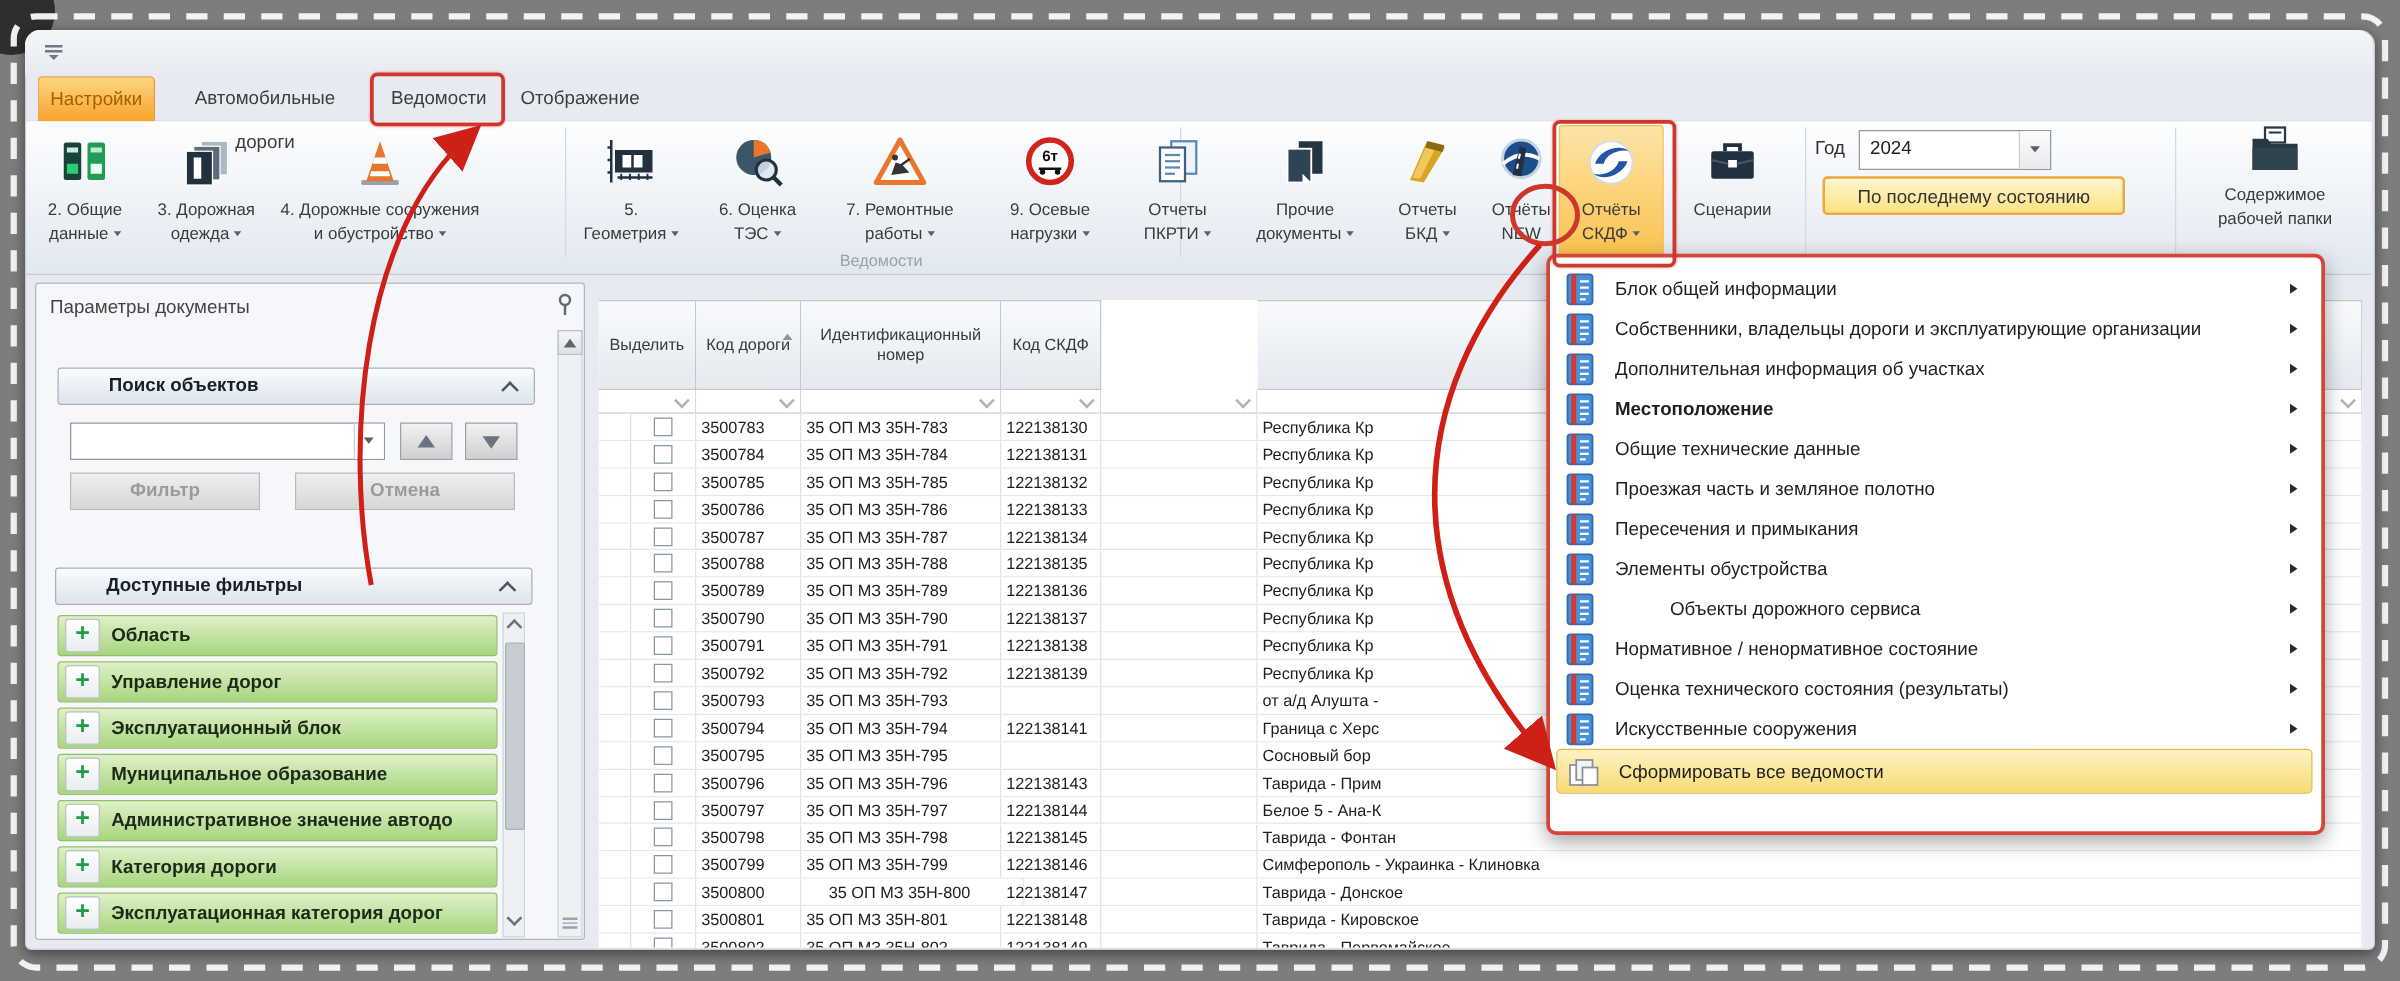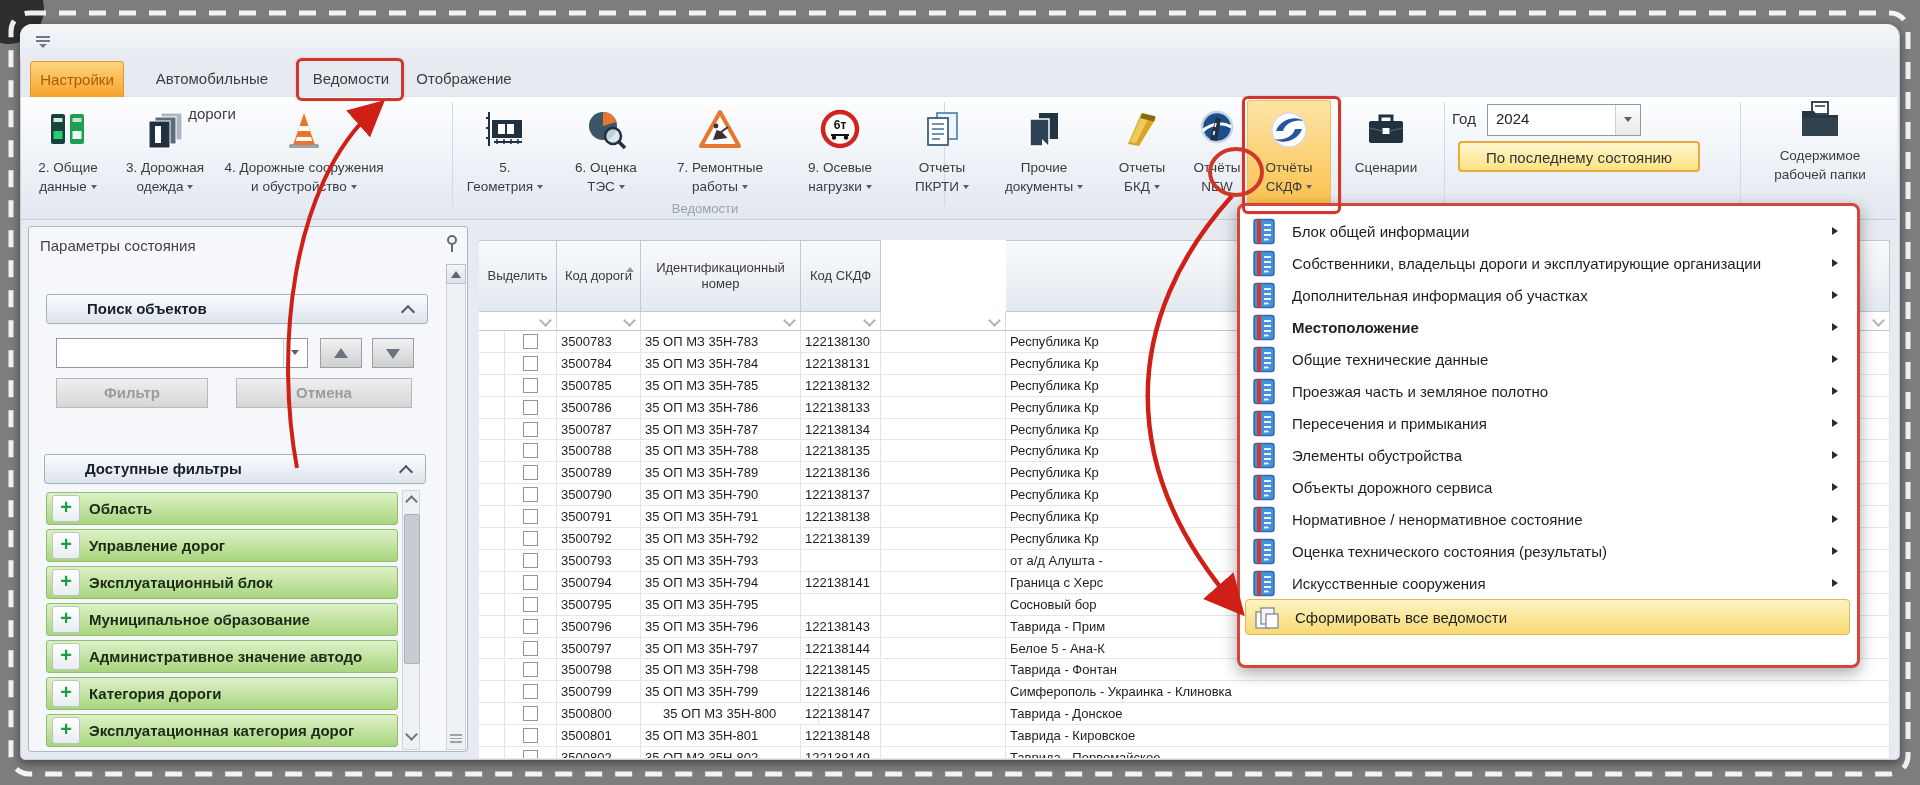--- a/index.html
+++ b/index.html
@@ -268,21 +268,21 @@
   <div class="ric" id="workfolder-icon"><svg viewBox="0 0 46 44">
         <rect x="15" y="4" width="16" height="12" fill="#fff" stroke="#263844" stroke-width="1.8"></rect>
         <line x1="18" y1="8" x2="28" y2="8" stroke="#263844" stroke-width="1.5"></line>
         <path d="M5 13 h12 l3 4 h21 v21 H5 Z" fill="#263844"></path>
         <path d="M5 20 h36 v18 H5 Z" fill="#31424f"></path>
       </svg></div>
   <div class="wl"><span>Содержимое</span><br><span>рабочей папки</span></div>
 </div>
 
 <div class="abs" id="panel"></div>
-<span class="abs" id="panel-title">Параметры состояния</span>
+<span class="abs" id="panel-title">Параметры документы</span>
 <svg class="abs" style="left:444px;top:234px;z-index:13" width="16" height="20">
   <circle cx="8" cy="6" r="4" fill="none" stroke="#5f6b77" stroke-width="2"></circle>
   <line x1="8" y1="10" x2="8" y2="18" stroke="#5f6b77" stroke-width="2"></line>
 </svg>
 
 <div class="abs grouphdr" style="left:46px;top:294px;width:382px">
   <span class="t">Поиск объектов</span>
   <span class="chev-up"></span>
 </div>
 <div class="abs" id="search-combo">
@@ -697,21 +697,21 @@
           <rect x="3" y="1.5" width="20" height="24" rx="2.5" fill="#4a90d9" stroke="#2f6db3" stroke-width="1.5"></rect>
           <rect x="6" y="1.5" width="4" height="24" fill="#d03a2e"></rect>
           <line x1="13" y1="7" x2="20" y2="7" stroke="#fff" stroke-width="1.8"></line>
           <line x1="13" y1="12" x2="20" y2="12" stroke="#fff" stroke-width="1.8"></line>
           <line x1="13" y1="17" x2="20" y2="17" stroke="#fff" stroke-width="1.8"></line>
           <line x1="13" y1="21.5" x2="17.5" y2="21.5" stroke="#fff" stroke-width="1.8"></line>
         </svg></div>
       <div class="mtx">Элементы обустройства</div>
       <div class="marrow"></div>
     </div>
-    <div class="mitem" style="top: 265px;">
+    <div class="mitem" style="top: 265px; gap: 44px;">
       <div class="mic"><svg viewBox="0 0 27 27">
           <rect x="3" y="1.5" width="20" height="24" rx="2.5" fill="#4a90d9" stroke="#2f6db3" stroke-width="1.5"></rect>
           <rect x="6" y="1.5" width="4" height="24" fill="#d03a2e"></rect>
           <line x1="13" y1="7" x2="20" y2="7" stroke="#fff" stroke-width="1.8"></line>
           <line x1="13" y1="12" x2="20" y2="12" stroke="#fff" stroke-width="1.8"></line>
           <line x1="13" y1="17" x2="20" y2="17" stroke="#fff" stroke-width="1.8"></line>
           <line x1="13" y1="21.5" x2="17.5" y2="21.5" stroke="#fff" stroke-width="1.8"></line>
         </svg></div>
       <div class="mtx">Объекты дорожного сервиса</div>
       <div class="marrow"></div>

